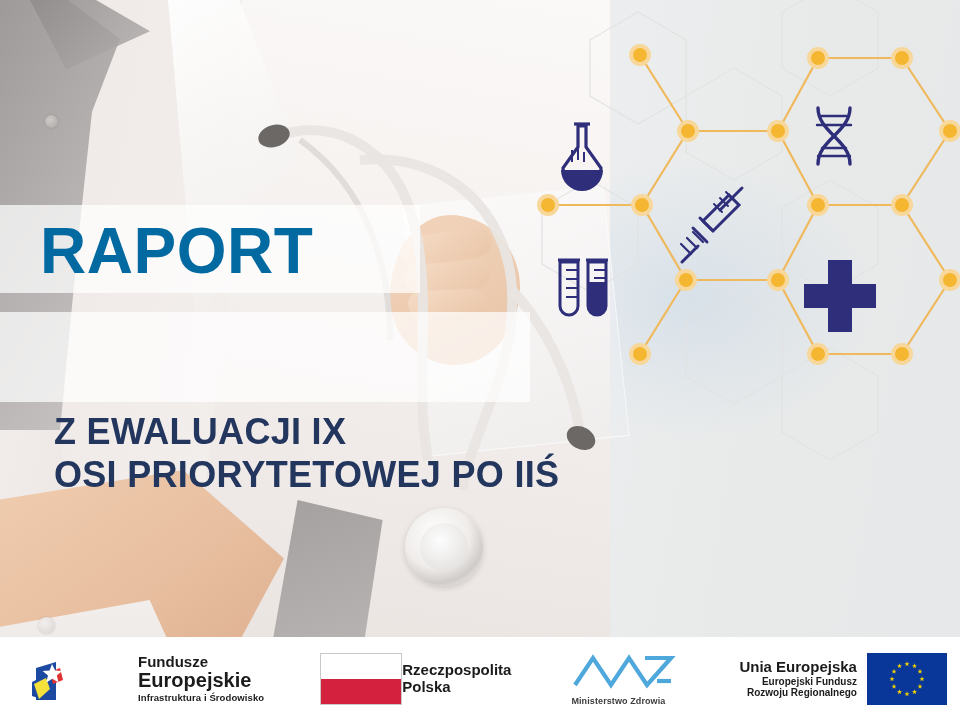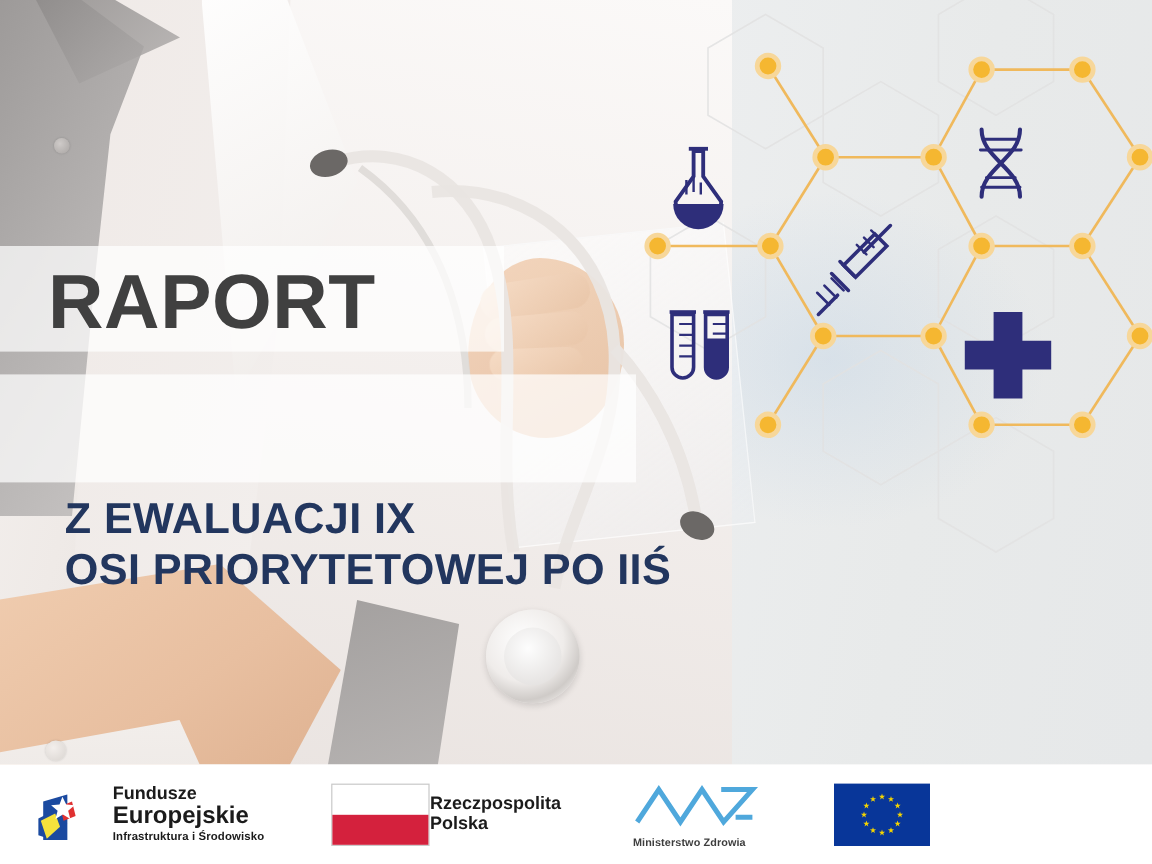--- a/index.html
+++ b/index.html
@@ -75,32 +75,32 @@
 
   
   .hexgfx{position:absolute;right:0;top:0;width:430px;height:470px;}
   .icon-layer{position:absolute;right:0;top:0;width:430px;height:470px;}
 
   
   .band{position:absolute;background:rgba(255,255,255,.72);}
   .band1{left:0;top:205px;width:420px;height:88px;}
   .band2{left:0;top:312px;width:530px;height:90px;}
   .title-line{position:absolute;font-weight:700;letter-spacing:.5px;line-height:1;}
-  .t1{left:40px;top:219px;font-size:64px;color:#404040;}
+  .t1{left:40px;top:219px;font-size:64px;color:#0369a1;}
   .t2{left:40px;top:325px;font-size:64px;color:#EFA31E;}
   .sub{position:absolute;left:54px;font-weight:700;font-size:36px;line-height:1.12;
     color:#22365E;letter-spacing:.3px;}
   .s1{top:412px;}
   .s2{top:455px;}
 
   
   .footer{position:absolute;left:0;bottom:0;width:960px;height:83px;background:#ffffff;
     display:flex;align-items:center;}
   .logo{display:flex;align-items:center;height:100%;}
-  .fe{margin-left:30px;}
+  .fe{margin-left:30px;gap:44px;}
   .fe-txt{margin-left:10px;color:#1b1b1b;line-height:1.06;}
   .fe-1{font-size:15px;font-weight:700;}
   .fe-2{font-size:20px;font-weight:700;}
   .fe-3{font-size:9.5px;font-weight:700;margin-top:2px;letter-spacing:.1px;}
   .rp{margin-left:56px;}
   .rp-flag{width:80px;height:50px;border:1px solid #c9c9c9;background:#fff;}
   .rp-flag .red{height:50%;background:#D4213D;margin-top:25px;}
   .rp-txt{margin-left:0;font-size:15px;font-weight:700;color:#1b1b1b;line-height:1.1;}
   .mz{margin-left:60px;}
   .mz-cap{font-size:9px;font-weight:700;color:#3d3d3d;margin-top:1px;letter-spacing:.1px;}
@@ -277,20 +277,25 @@
       <div>
         <svg width="110" height="40" viewBox="0 0 110 40">
           <path d="M4 34 L22 7 L40 34 L58 7 L76 34 L100 7 L74 7" fill="none" stroke="#4FA8DC" stroke-width="4.2" stroke-linejoin="miter"></path>
           <path d="M86 30 L100 30" stroke="#4FA8DC" stroke-width="4.2"></path>
         </svg>
         <div class="mz-cap">Ministerstwo Zdrowia</div>
       </div>
     </div>
 
     <div class="logo ue">
+      <div class="ue-txt">
+        <div class="ue-1">Unia Europejska</div>
+        <div class="ue-2">Europejski Fundusz</div>
+        <div class="ue-3">Rozwoju Regionalnego</div>
+      </div>
       <div class="ue-flag">
         <svg width="80" height="52" viewBox="0 0 80 52">
           <g fill="#F4D400" id="eu-stars">
               <polygon points="40.00,8.30 40.63,10.13 42.57,10.17 41.03,11.33 41.59,13.18 40.00,12.08 38.41,13.18 38.97,11.33 37.43,10.17 39.37,10.13"></polygon>
               <polygon points="47.50,10.31 48.13,12.14 50.07,12.18 48.53,13.34 49.09,15.19 47.50,14.09 45.91,15.19 46.47,13.34 44.93,12.18 46.87,12.14"></polygon>
               <polygon points="52.99,15.80 53.63,17.63 55.56,17.67 54.02,18.83 54.58,20.68 52.99,19.58 51.40,20.68 51.96,18.83 50.42,17.67 52.36,17.63"></polygon>
               <polygon points="55.00,23.30 55.63,25.13 57.57,25.17 56.03,26.33 56.59,28.18 55.00,27.08 53.41,28.18 53.97,26.33 52.43,25.17 54.37,25.13"></polygon>
               <polygon points="52.99,30.80 53.63,32.63 55.56,32.67 54.02,33.83 54.58,35.68 52.99,34.58 51.40,35.68 51.96,33.83 50.42,32.67 52.36,32.63"></polygon>
               <polygon points="47.50,36.29 48.13,38.12 50.07,38.16 48.53,39.32 49.09,41.17 47.50,40.07 45.91,41.17 46.47,39.32 44.93,38.16 46.87,38.12"></polygon>
               <polygon points="40.00,38.30 40.63,40.13 42.57,40.17 41.03,41.33 41.59,43.18 40.00,42.08 38.41,43.18 38.97,41.33 37.43,40.17 39.37,40.13"></polygon>

